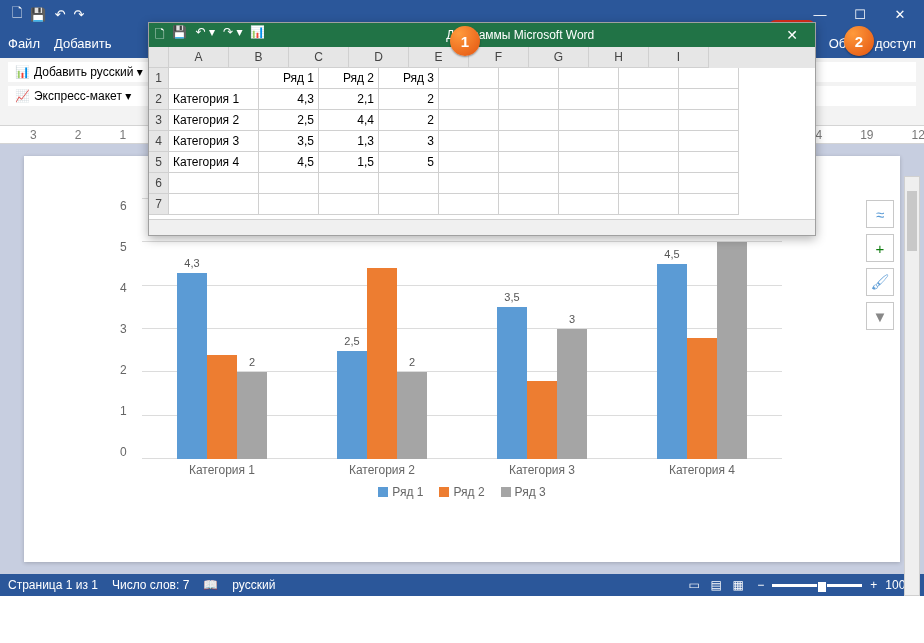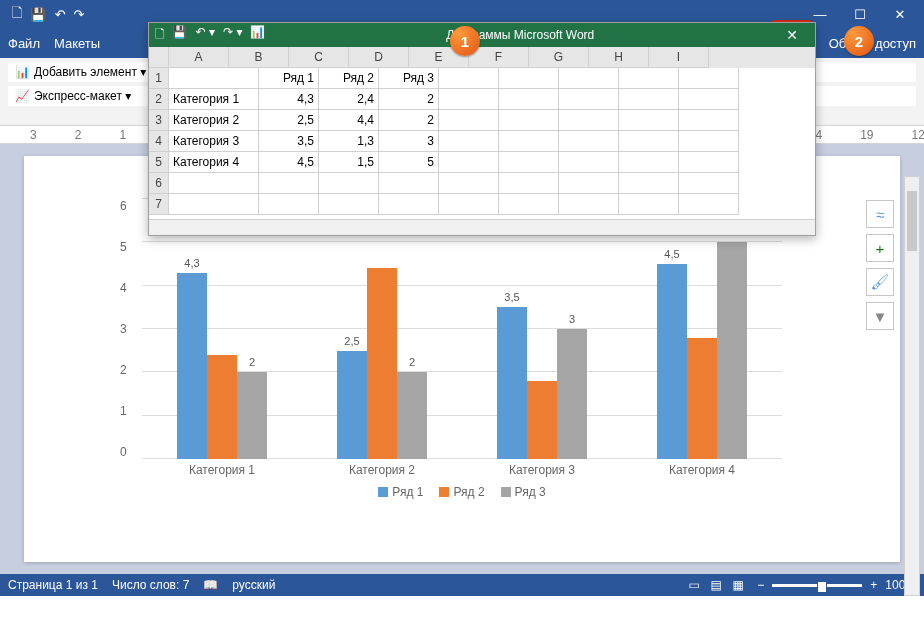--- a/index.html
+++ b/index.html
@@ -79,27 +79,27 @@
   </div>
   <div class="win-controls">
     <span>—</span>
     <span>☐</span>
     <span>✕</span>
   </div>
 </div>
 
 <div class="menubar">
   <span>Файл</span>
-  <span>Макеты</span>
+  <span>Добавить</span>
   <span class="share">Общий доступ</span>
 </div>
 
 <div class="ribbon">
   <div class="rb-group">
-    <div class="rb-btn">📊 <span>Добавить элемент ▾</span></div>
+    <div class="rb-btn">📊 <span>Добавить русский ▾</span></div>
     <div class="rb-btn">📈 <span>Экспресс-макет ▾</span></div>
   </div>
   <div class="rb-label">Макеты диаграмм</div>
 </div>
 
 <div class="ruler" id="ruler">
     <span>3</span>
     <span>2</span>
     <span>1</span>
     <span></span>
@@ -260,21 +260,21 @@
           <span class="ex-col"></span>
           <span class="ex-col"></span>
           <span class="ex-col"></span>
           <span class="ex-col"></span>
           <span class="ex-col"></span>
         </div>
         <div class="ex-row">
           <span class="ex-rowhead">2</span>
           <span class="ex-col txt" style="width: 90px;">Категория 1</span>
           <span class="ex-col">4,3</span>
-          <span class="ex-col">2,4</span>
+          <span class="ex-col">2,1</span>
           <span class="ex-col">2</span>
           <span class="ex-col"></span>
           <span class="ex-col"></span>
           <span class="ex-col"></span>
           <span class="ex-col"></span>
           <span class="ex-col"></span>
         </div>
         <div class="ex-row">
           <span class="ex-rowhead">3</span>
           <span class="ex-col txt" style="width: 90px;">Категория 2</span>

